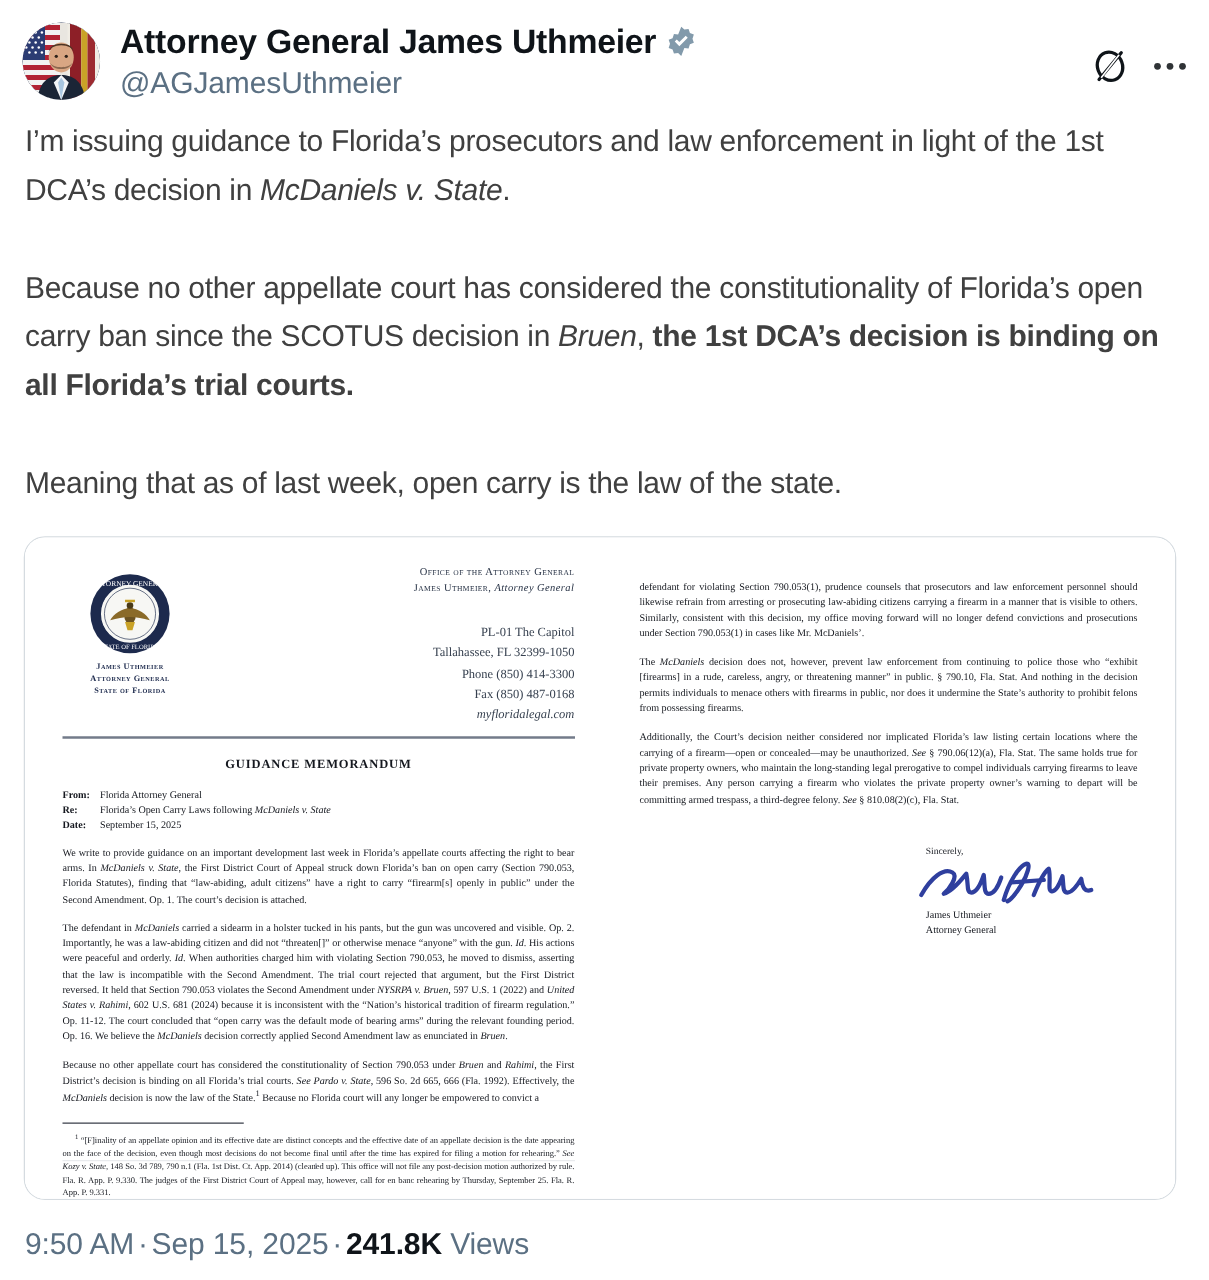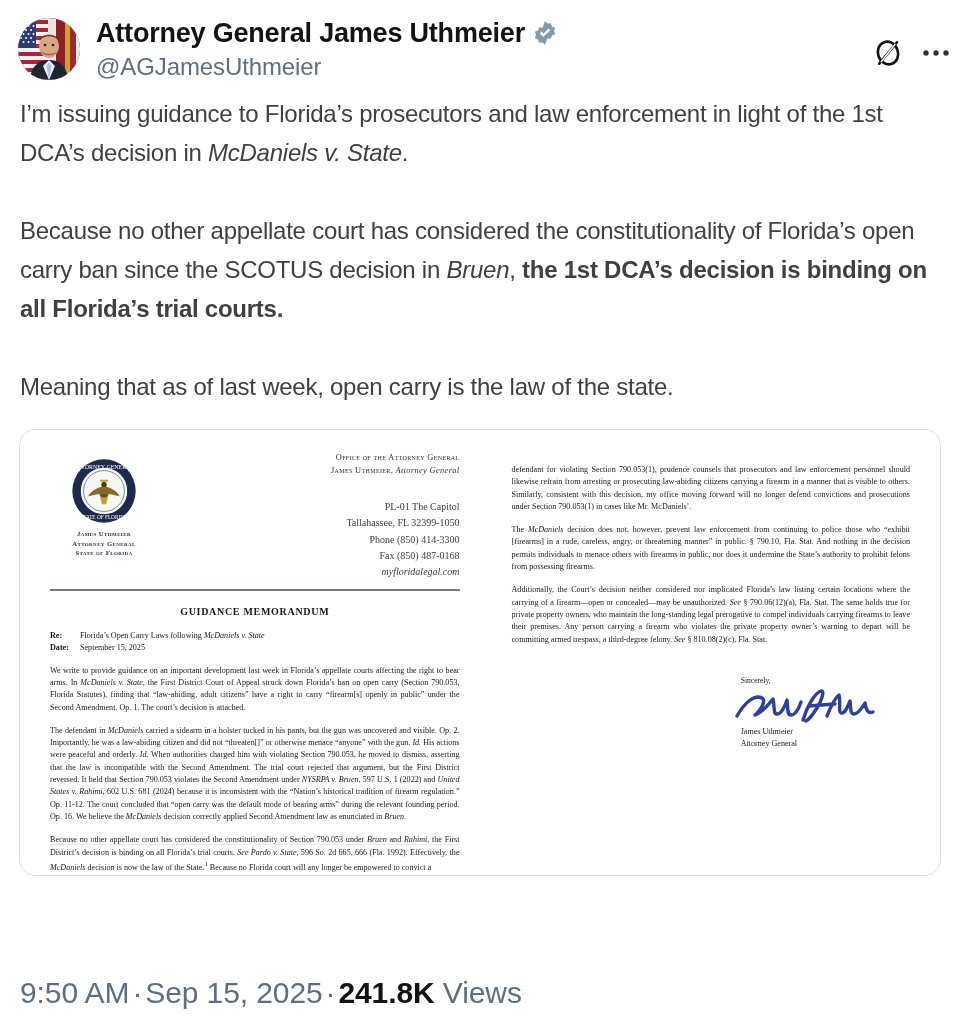--- a/index.html
+++ b/index.html
@@ -55,21 +55,21 @@
   }
   .tweet-text p { margin: 0 0 39px 0; }
   .tweet-text p:last-child { margin-bottom: 0; }
   .tweet-text i { font-style: italic; }
   .tweet-text b { font-weight: 700; }
 
   
   .media-card {
     position: absolute;
     left: 19px; top: 429px;
-    width: 922px; height: 447px;
+    width: 922px; height: 531px;
     border: 1px solid #d5dbe0;
     border-radius: 17px;
     overflow: hidden;
     background: #ffffff;
   }
   .doc-spread { display: flex; width: 100%; height: 100%; background:#fff; }
   .doc-page {
     background: #ffffff;
     position: relative;
     height: 100%;
@@ -152,21 +152,21 @@
     font-family: "Liberation Serif", serif;
     color: #15181f;
   }
   .sig-sincerely { font-size: 7.6px; margin-left: 6px; }
   .sig-mark { display: block; width: 150px; height: 40px; margin: 1px 0 0 -6px; }
   .sig-name { font-size: 8.1px; line-height: 1.45; margin-left: 6px; }
 
   
   .tweet-meta {
     position: absolute; left: 20px; bottom: 14px;
-    font-size: 30px; color: #5b7083; letter-spacing: -0.1px;
+    font-size: 24px; color: #5b7083; letter-spacing: -0.1px;
   }
   .tweet-meta b { color: #0f1419; font-weight: 700; }
   .meta-dot { padding: 0 3px; }
 </style>
 </head>
 <body>
 
 <div class="tweet">
 
   <div class="tweet-header">
@@ -303,20 +303,24 @@
             </div>
           </div>
         </div>
 
         <div class="rule"></div>
 
         <div class="memo-title">GUIDANCE MEMORANDUM</div>
 
         <div class="fields">
           <div class="field-row">
+            <span class="field-label">From:</span>
+            <span class="field-value">Florida Attorney General</span>
+          </div>
+          <div class="field-row">
             <span class="field-label">Re:</span>
             <span class="field-value"><span>Florida’s Open Carry Laws following </span><i>McDaniels v. State</i></span>
           </div>
           <div class="field-row">
             <span class="field-label">Date:</span>
             <span class="field-value">September 15, 2025</span>
           </div>
         </div>
 
         <p class="memo-p"><span>We write to provide guidance on an important development last week in Florida’s appellate courts affecting the right to bear arms.  In </span><i>McDaniels v. State</i><span>, the First District Court of Appeal struck down Florida’s ban on open carry (Section 790.053, Florida Statutes), finding that “law-abiding, adult citizens” have a right to carry “firearm[s] openly in public” under the Second Amendment.  Op. 1.  The court’s decision is attached.</span></p>

